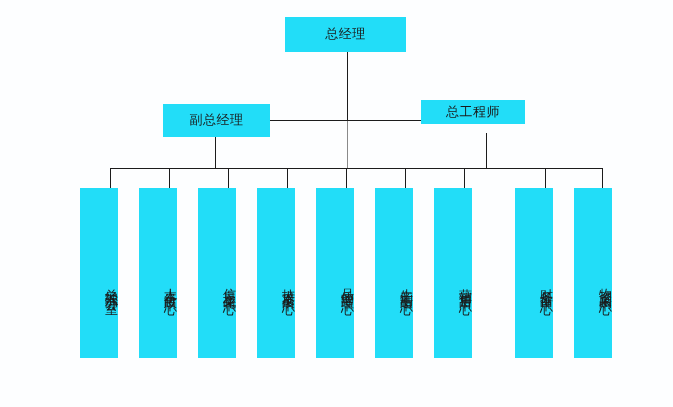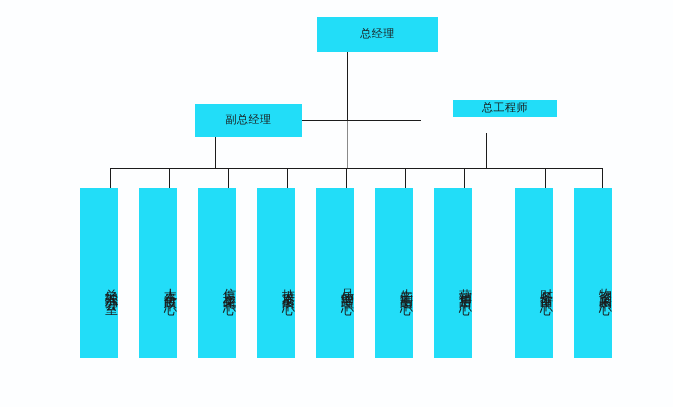--- a/index.html
+++ b/index.html
@@ -25,23 +25,22 @@
     background: #22ddf8;
     color: #1a1a1a;
     display: flex;
     align-items: center;
     justify-content: center;
     box-sizing: border-box;
     line-height: 1.15;
     z-index: 3;
   }
   .org-box.horizontal {
-    font-size: 11px;
+    font-size: 13px;
     letter-spacing: 0.5px;
-    margin-left: 32px;
   }
   .org-box.vertical {
     writing-mode: vertical-rl;
     text-orientation: upright;
     font-size: 13px;
     letter-spacing: 2.5px;
     padding-top: 24px;
     align-items: flex-start;
     justify-content: center;
   }
@@ -72,21 +71,21 @@
   <div class="line v" style="left:287px; top:168px; height:20px;"></div>
   <div class="line v" style="left:346px; top:168px; height:20px;"></div>
   <div class="line v" style="left:405px; top:168px; height:20px;"></div>
   <div class="line v" style="left:464px; top:168px; height:20px;"></div>
   <div class="line v" style="left:545px; top:168px; height:20px;"></div>
   <div class="line v" style="left:602px; top:168px; height:20px;"></div>
 
   <div class="org-box horizontal" style="left:285px; top:17px; width:121px; height:35px;">总经理</div>
 
   <div class="org-box horizontal" style="left:163px; top:104px; width:107px; height:33px;">副总经理</div>
-  <div class="org-box horizontal" style="left:421px; top:100px; width:104px; height:17px;">总工程师</div>
+  <div class="org-box horizontal" style="left:421px; top:100px; width:104px; height:24px;">总工程师</div>
 
   <div class="org-box vertical" style="left:80px; top:188px; width:38px; height:170px;">总经理办公室</div>
   <div class="org-box vertical" style="left:139px; top:188px; width:38px; height:170px;">人事行政中心</div>
   <div class="org-box vertical" style="left:198px; top:188px; width:38px; height:170px;">信息文化中心</div>
   <div class="org-box vertical" style="left:257px; top:188px; width:38px; height:170px;">技术发展中心</div>
   <div class="org-box vertical" style="left:316px; top:188px; width:38px; height:170px;">品质管理中心</div>
   <div class="org-box vertical" style="left:375px; top:188px; width:38px; height:170px;">生产制造中心</div>
   <div class="org-box vertical" style="left:434px; top:188px; width:38px; height:170px;">营销售后中心</div>
   <div class="org-box vertical" style="left:515px; top:188px; width:38px; height:170px;">财务审计中心</div>
   <div class="org-box vertical" style="left:574px; top:188px; width:38px; height:170px;">物资采购中心</div>

